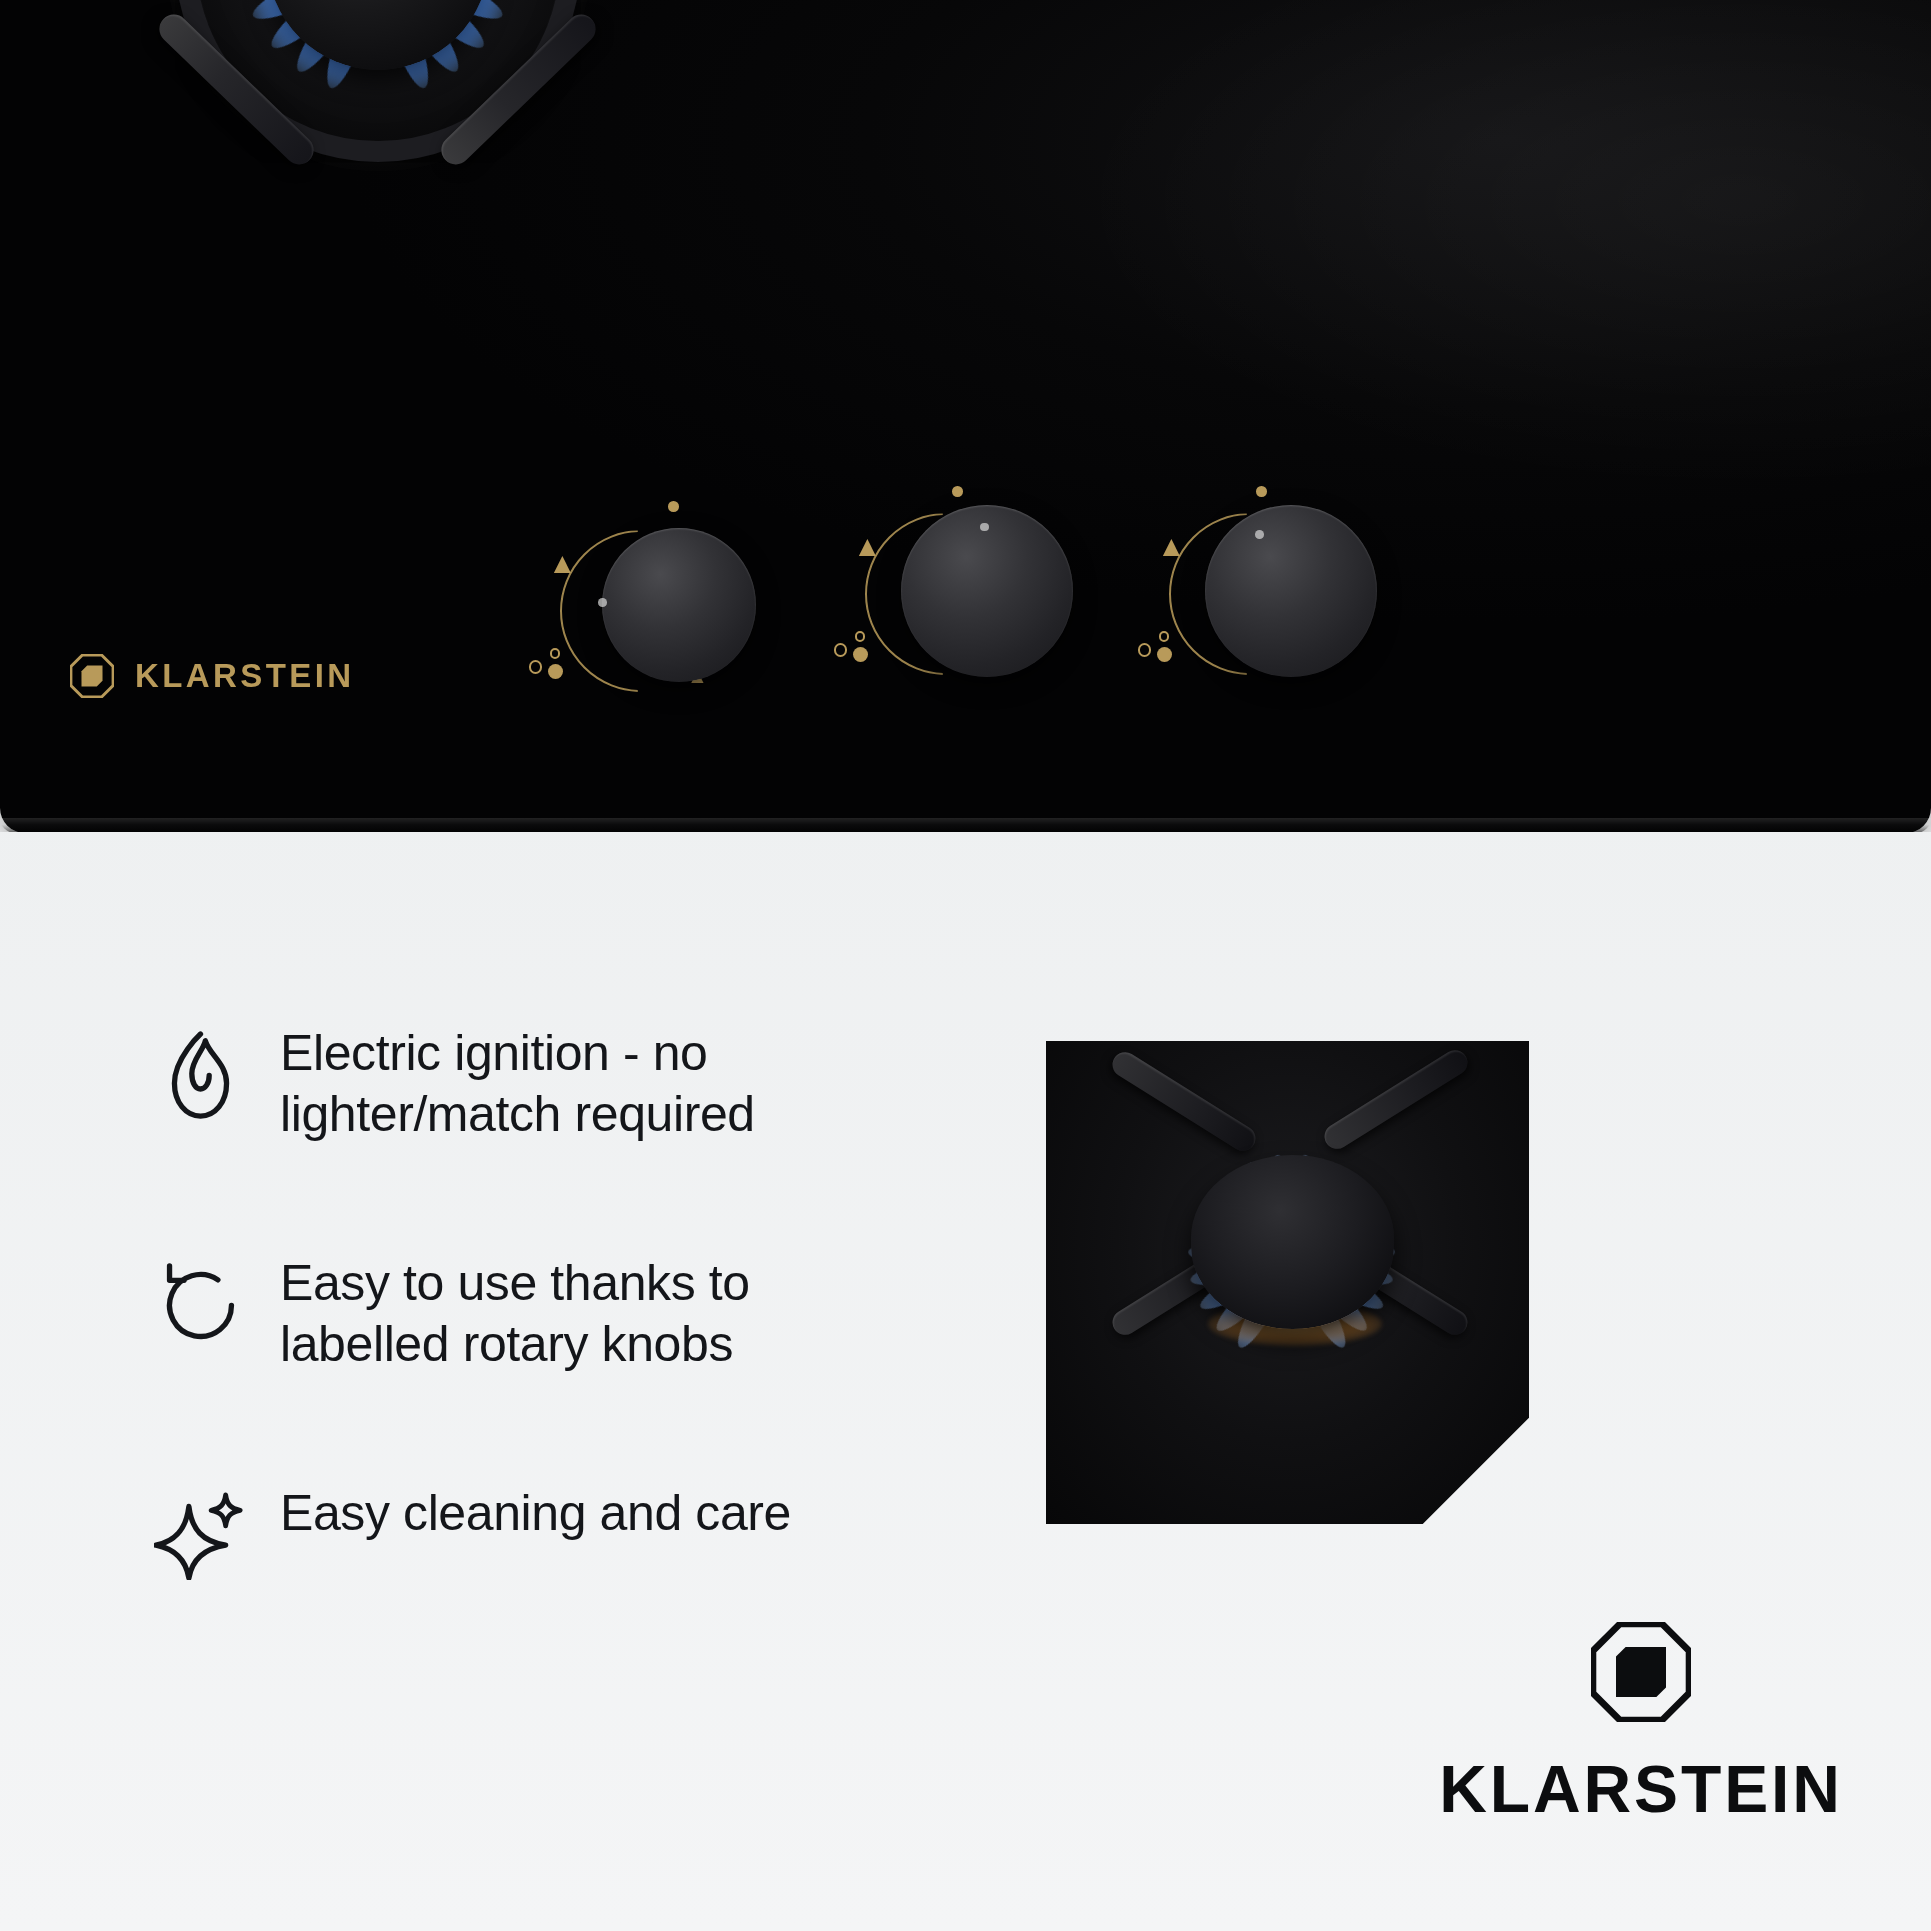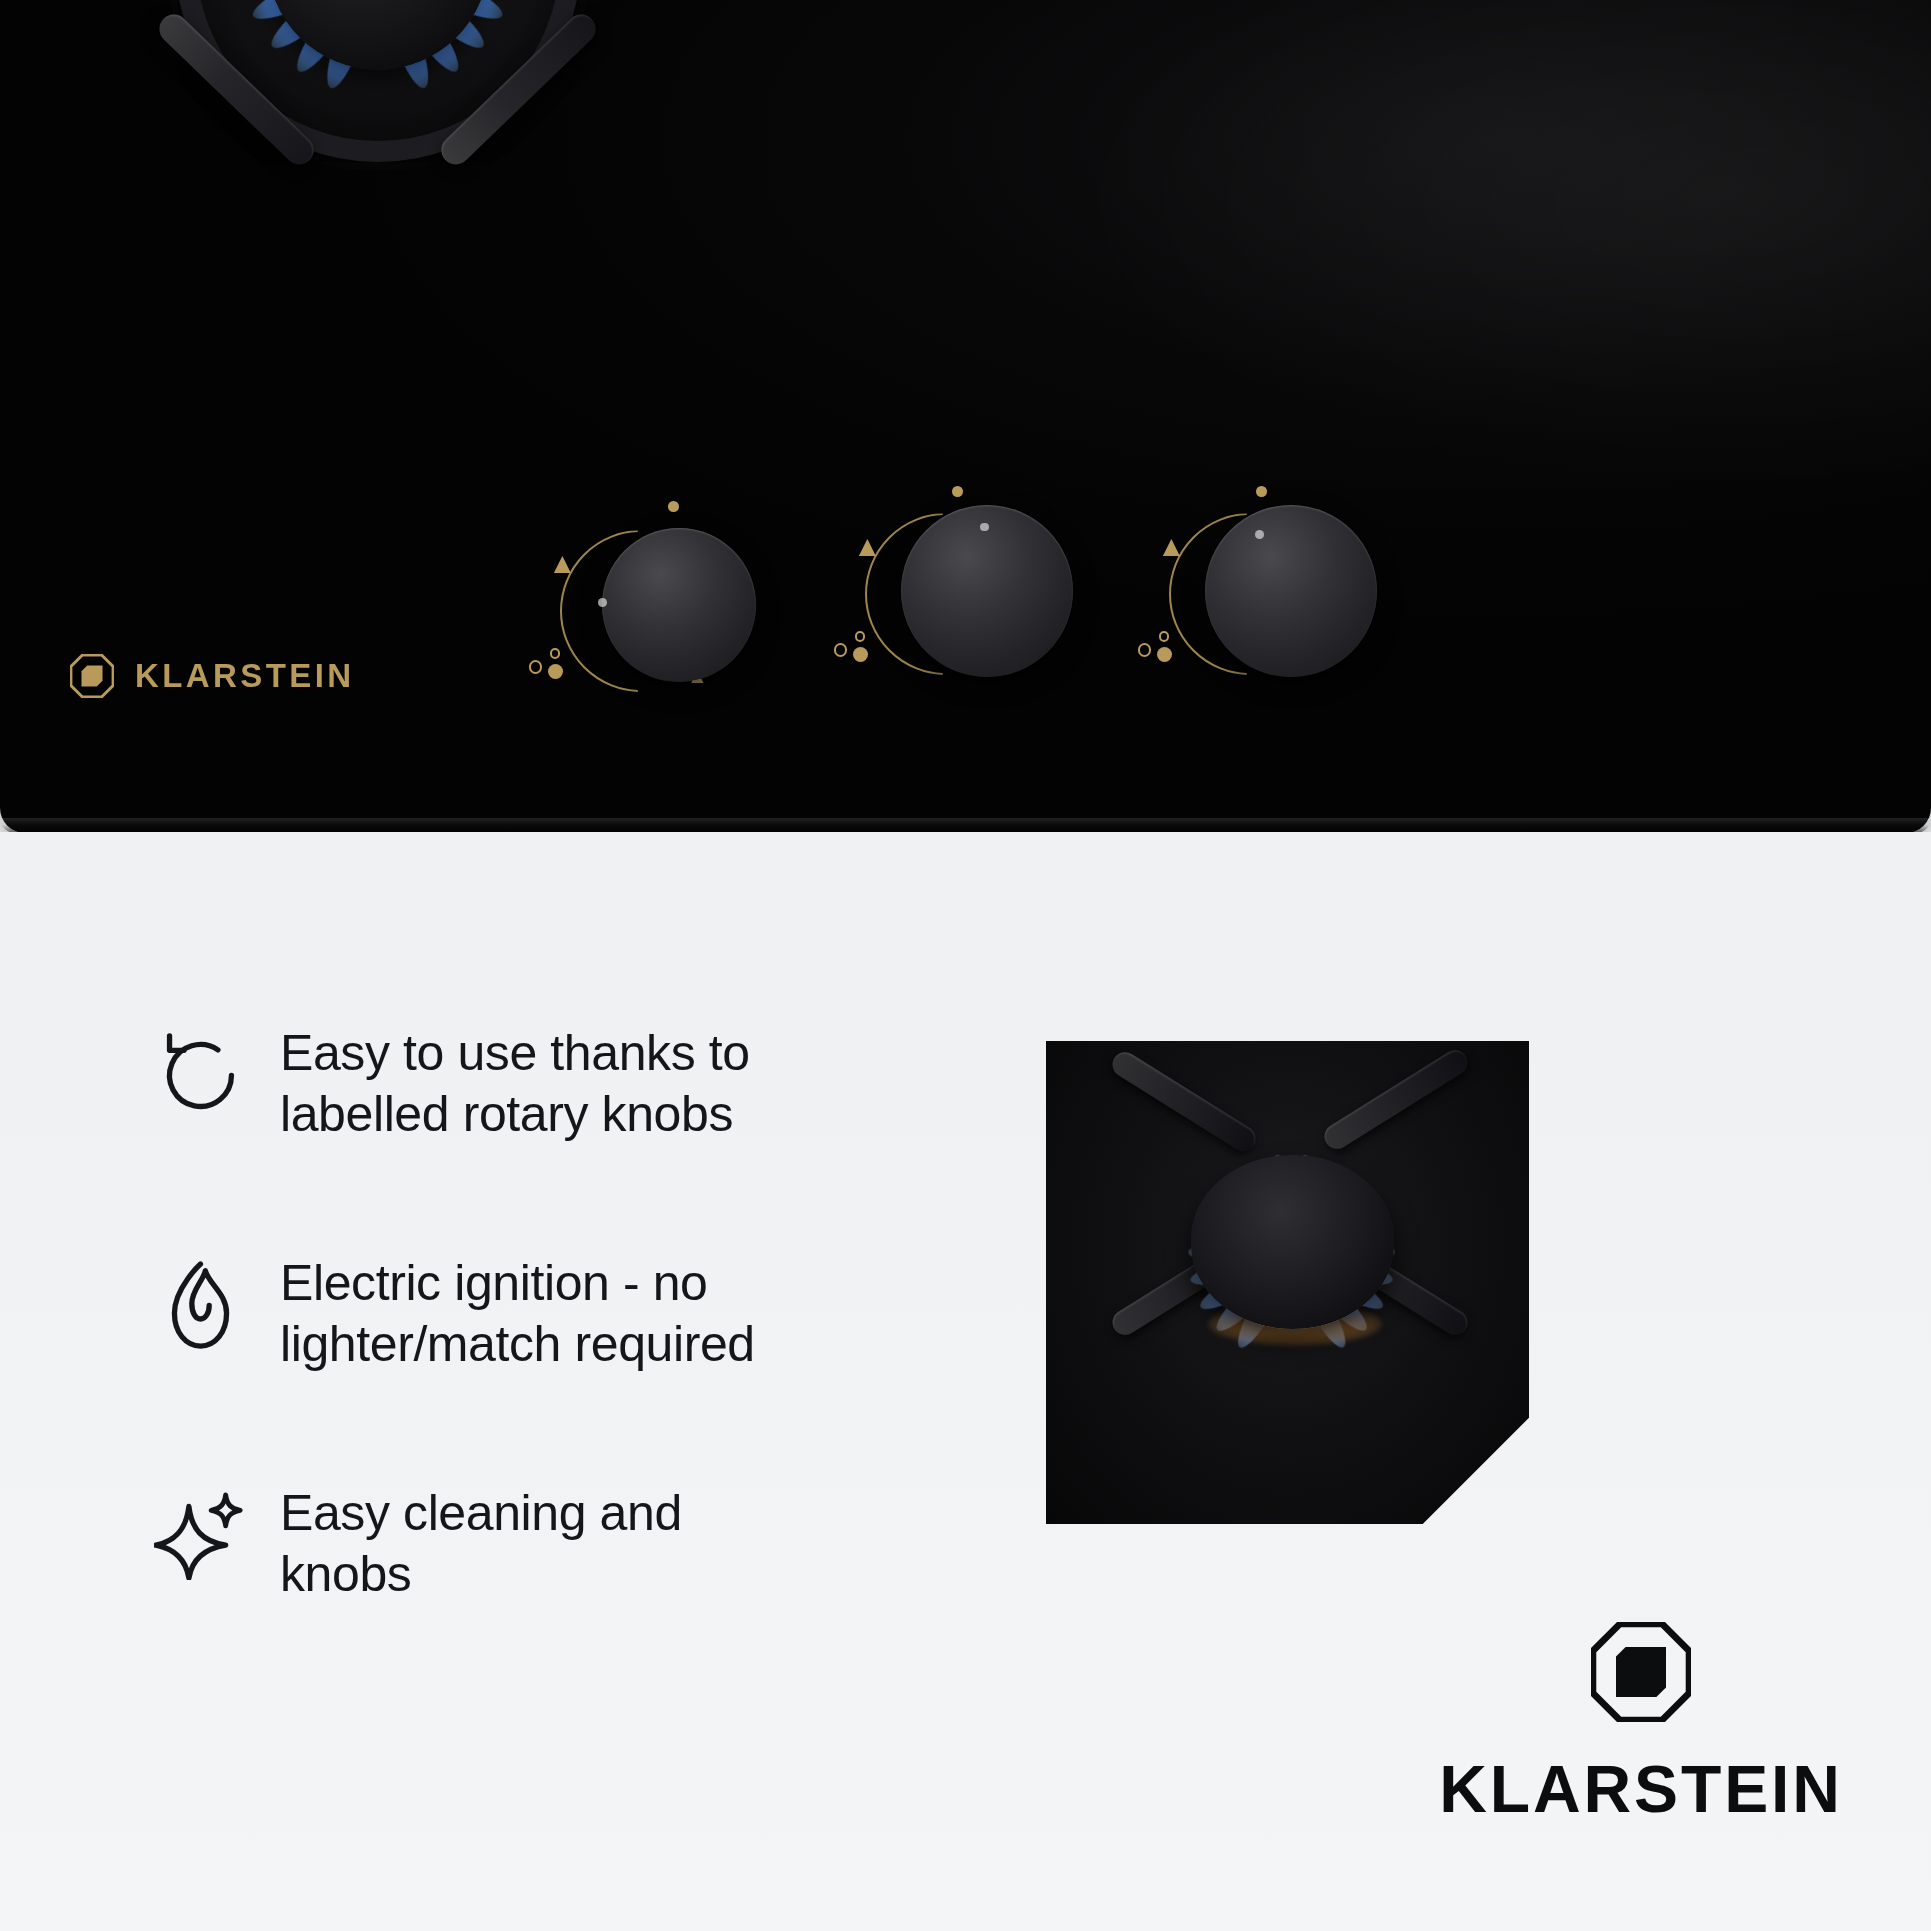--- a/index.html
+++ b/index.html
@@ -373,45 +373,45 @@
     </div>
 
     <div class="hob-edge"></div>
   </div>
 </div>
 
 <div class="features">
 
   <div class="feature">
     <span class="ico">
+      <svg width="83" height="93" viewBox="0 0 86 96" aria-hidden="true">
+        <path d="M43 5 C43 5 16 30 16 56 C16 76 28 90 43 90 C58 90 70 76 70 56 C70 36 52 26 48 12 C46 22 34 32 34 46 C34 56 38 62 43 62 C48 62 52 56 52 48" fill="none" stroke="#14161a" stroke-width="5.5" stroke-linecap="round" stroke-linejoin="round"></path>
+      </svg>
+    </span>
+    <span class="txt">Electric ignition - no lighter/match required</span>
+  </div>
+
+  <div class="feature">
+    <span class="ico">
       <svg width="89" height="89" viewBox="0 0 92 92" aria-hidden="true">
         <path d="M78 46a32 32 0 1 1-14-26.5" fill="none" stroke="#14161a" stroke-width="5.5" stroke-linecap="round"></path>
         <path d="M64 6 L64 21 L79 21" fill="none" stroke="#14161a" stroke-width="5.5" stroke-linecap="round" stroke-linejoin="round" transform="translate(-50,-1) rotate(0)"></path>
       </svg>
     </span>
     <span class="txt">Easy to use thanks to labelled rotary knobs</span>
   </div>
 
   <div class="feature">
     <span class="ico">
-      <svg width="83" height="93" viewBox="0 0 86 96" aria-hidden="true">
-        <path d="M43 5 C43 5 16 30 16 56 C16 76 28 90 43 90 C58 90 70 76 70 56 C70 36 52 26 48 12 C46 22 34 32 34 46 C34 56 38 62 43 62 C48 62 52 56 52 48" fill="none" stroke="#14161a" stroke-width="5.5" stroke-linecap="round" stroke-linejoin="round"></path>
-      </svg>
-    </span>
-    <span class="txt">Electric ignition - no lighter/match required</span>
-  </div>
-
-  <div class="feature">
-    <span class="ico">
       <svg width="93" height="89" viewBox="0 0 96 92" aria-hidden="true">
         <path d="M36 16 C39 40 50 52 74 56 C50 60 39 72 36 90 C33 72 22 60 2 56 C22 52 33 40 36 16 Z" fill="none" stroke="#14161a" stroke-width="5.5" stroke-linejoin="round"></path>
         <path d="M74 4 C75.5 14 79 18 89 20 C79 22 75.5 26 74 36 C72.5 26 69 22 59 20 C69 18 72.5 14 74 4 Z" fill="none" stroke="#14161a" stroke-width="5" stroke-linejoin="round"></path>
       </svg>
     </span>
-    <span class="txt">Easy cleaning and knobs</span>
+    <span class="txt">Easy cleaning and care</span>
   </div>
 </div>
 
 <div class="detail">
   <div class="hexclip">
     <div class="d-grate g1"></div>
     <div class="d-grate g2"></div>
     <div class="d-grate g3"></div>
     <div class="d-grate g4"></div>
     <div class="d-flamering" id="detailFlames">

